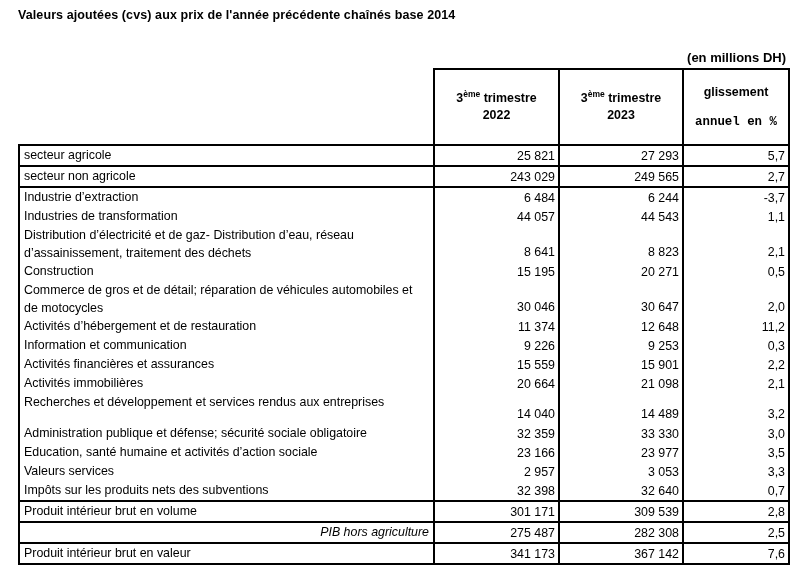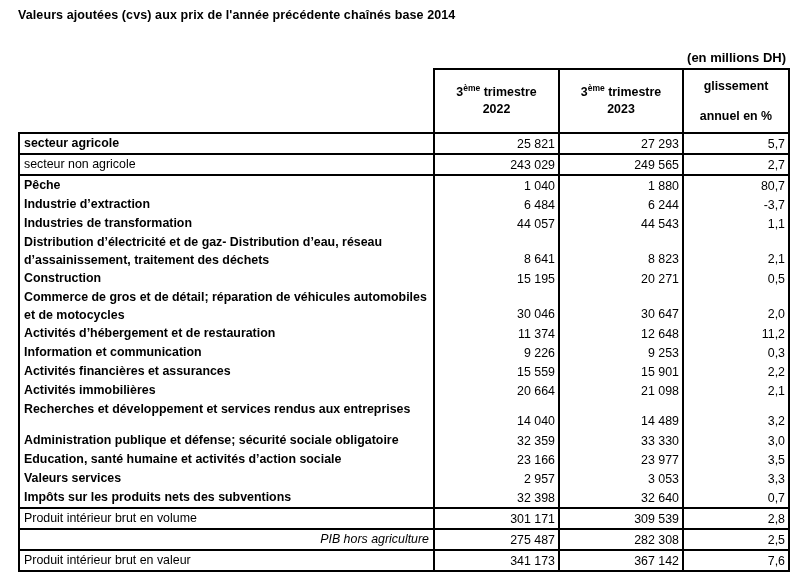--- a/index.html
+++ b/index.html
@@ -63,53 +63,53 @@
   }
   th.h-blank {
     border: none;
     background: transparent;
   }
   th.h-col {
     border: 2px solid #000;
     height: 58px;
     text-align: center;
     line-height: 1.35;
-    padding: 2px 4px;
+    padding: 8px 4px;
   }
   th.h-col .qtr-line {
     display: block;
     white-space: nowrap;
   }
   th.h-col sup {
     font-size: 8.5px;
     vertical-align: super;
     line-height: 0;
   }
   th.h-col .gl-top {
     display: block;
     padding-bottom: 13px;
   }
   th.h-col .gl-bot {
     display: block;
+    font-family: Liberation Mono, monospace;
   }
 
   
   tbody td {
     padding: 0 4px;
     line-height: 1.46;
     height: 19px;
     vertical-align: bottom;
   }
   tbody td.lbl {
     text-align: left;
     border-left: 2px solid #000;
     border-right: 2px solid #000;
     padding-left: 4px;
     vertical-align: top;
-    font-weight: bold;
   }
   tbody td.num {
     text-align: right;
     border-right: 2px solid #000;
     padding-right: 3px;
     white-space: nowrap;
   }
   tbody td.num.first-num {
     border-left: 2px solid #000;
   }
@@ -170,26 +170,20 @@
           <td class="num">27 293</td>
           <td class="num">5,7</td>
         </tr>
         <tr class="bold rule-bot">
           <td class="lbl">secteur non agricole</td>
           <td class="num first-num">243 029</td>
           <td class="num">249 565</td>
           <td class="num">2,7</td>
         </tr>
         <tr>
-          <td class="lbl">Pêche</td>
-          <td class="num first-num">1 040</td>
-          <td class="num">1 880</td>
-          <td class="num">80,7</td>
-        </tr>
-        <tr>
           <td class="lbl">Industrie d’extraction</td>
           <td class="num first-num">6 484</td>
           <td class="num">6 244</td>
           <td class="num">-3,7</td>
         </tr>
         <tr>
           <td class="lbl">Industries de transformation</td>
           <td class="num first-num">44 057</td>
           <td class="num">44 543</td>
           <td class="num">1,1</td>

